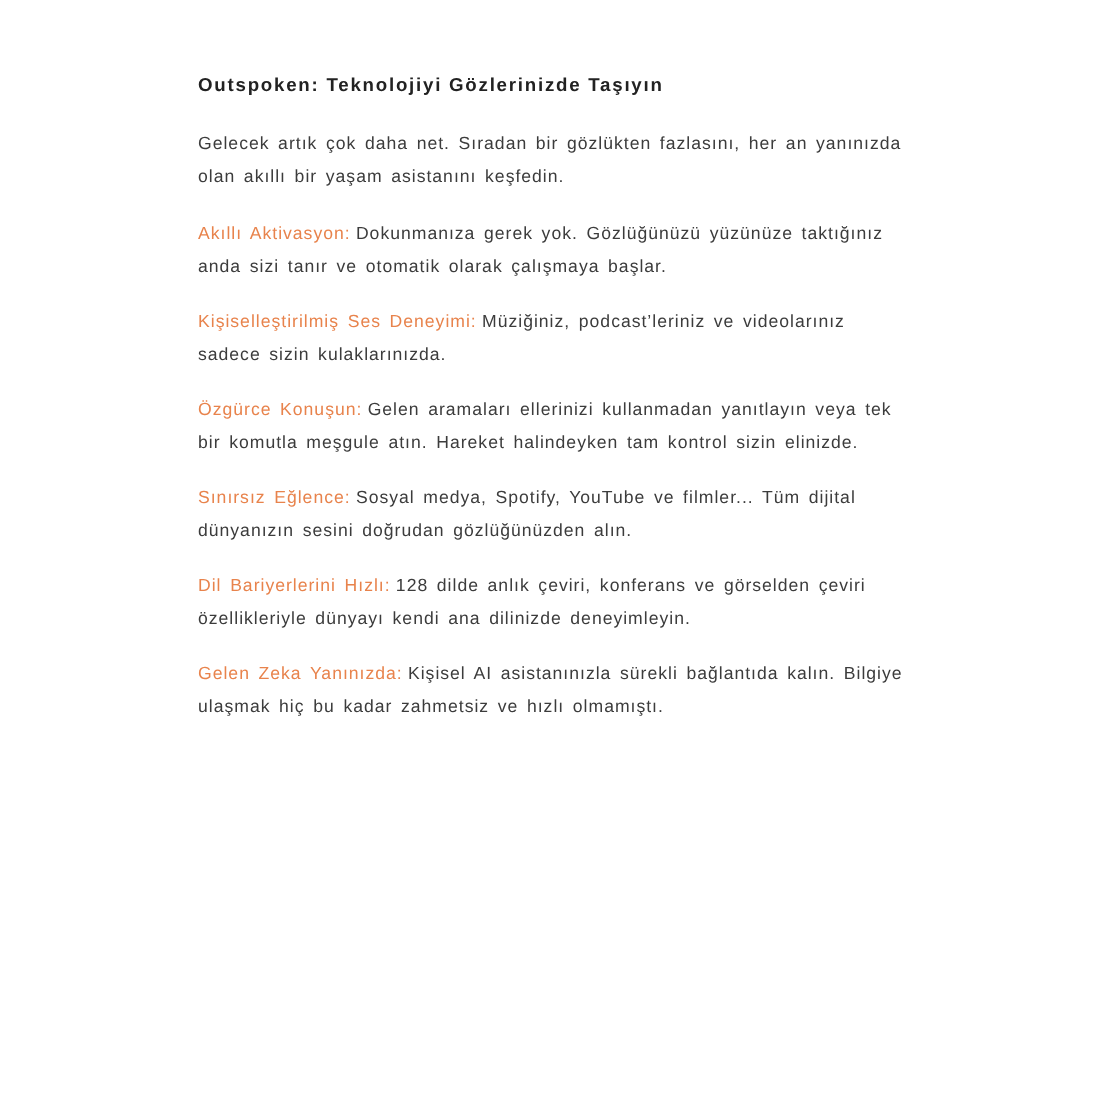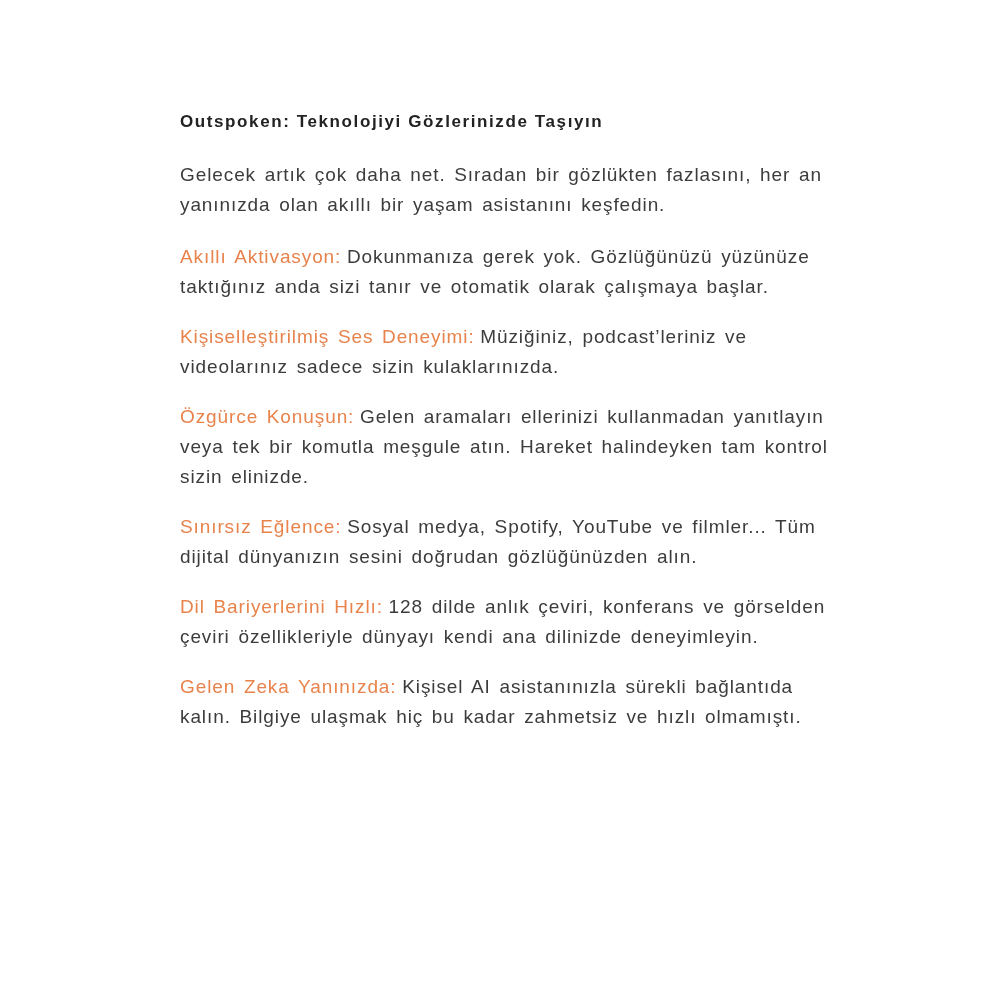--- a/index.html
+++ b/index.html
@@ -7,37 +7,36 @@
     width: 1000px;
     background: #ffffff;
     font-family: "Liberation Sans", sans-serif;
   }
   .page {
     position: relative;
     width: 1000px;
     height: 738px;
     background: #ffffff;
     overflow: hidden;
-    margin-top: 44px;
   }
   .content {
     position: absolute;
     left: 180px;
     top: 68px;
     width: 652px;
   }
   .doc-title {
     font-size: 17px;
     font-weight: 700;
     color: #222222;
     letter-spacing: 1.6px;
     margin-bottom: 28px;
   }
   .para {
-    font-size: 19px;
+    font-size: 16px;
     font-weight: 400;
     color: #3c3c3c;
     letter-spacing: 0.9px;
     word-spacing: 2.5px;
     line-height: 30px;
     margin-bottom: 20px;
   }
   .intro { margin-bottom: 22px; }
   .feature-label {
     color: #e8834c;

